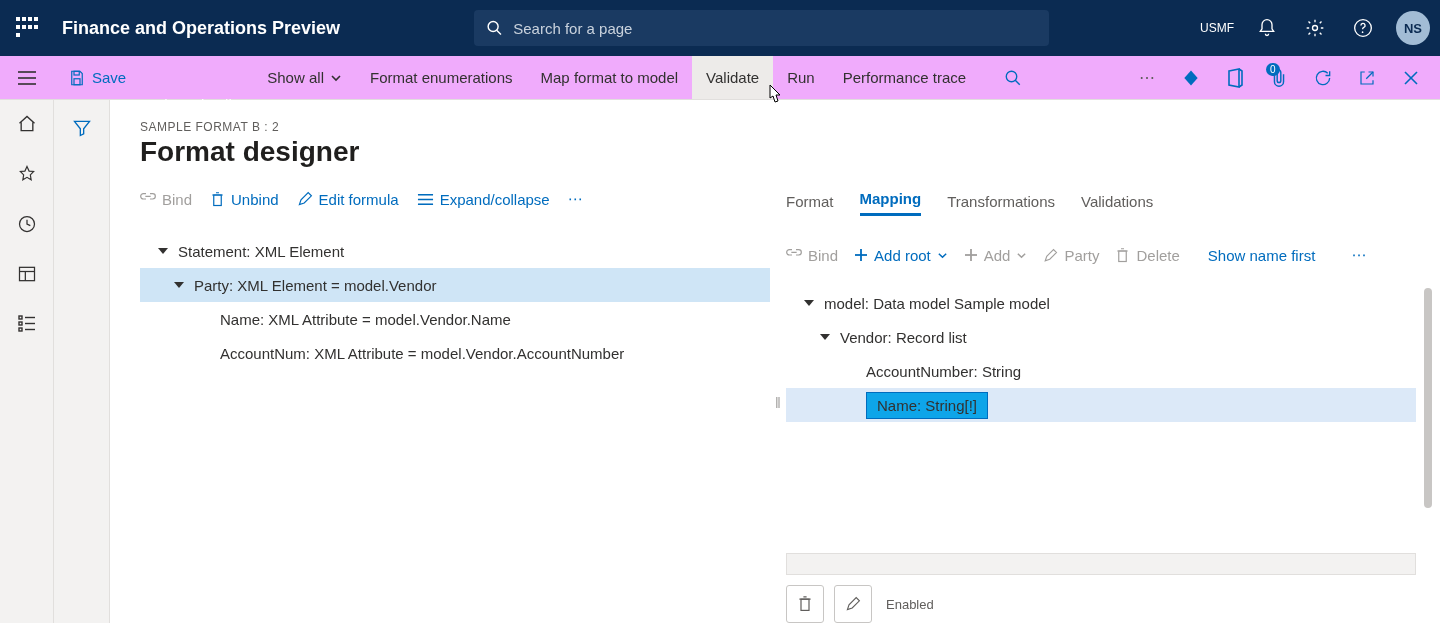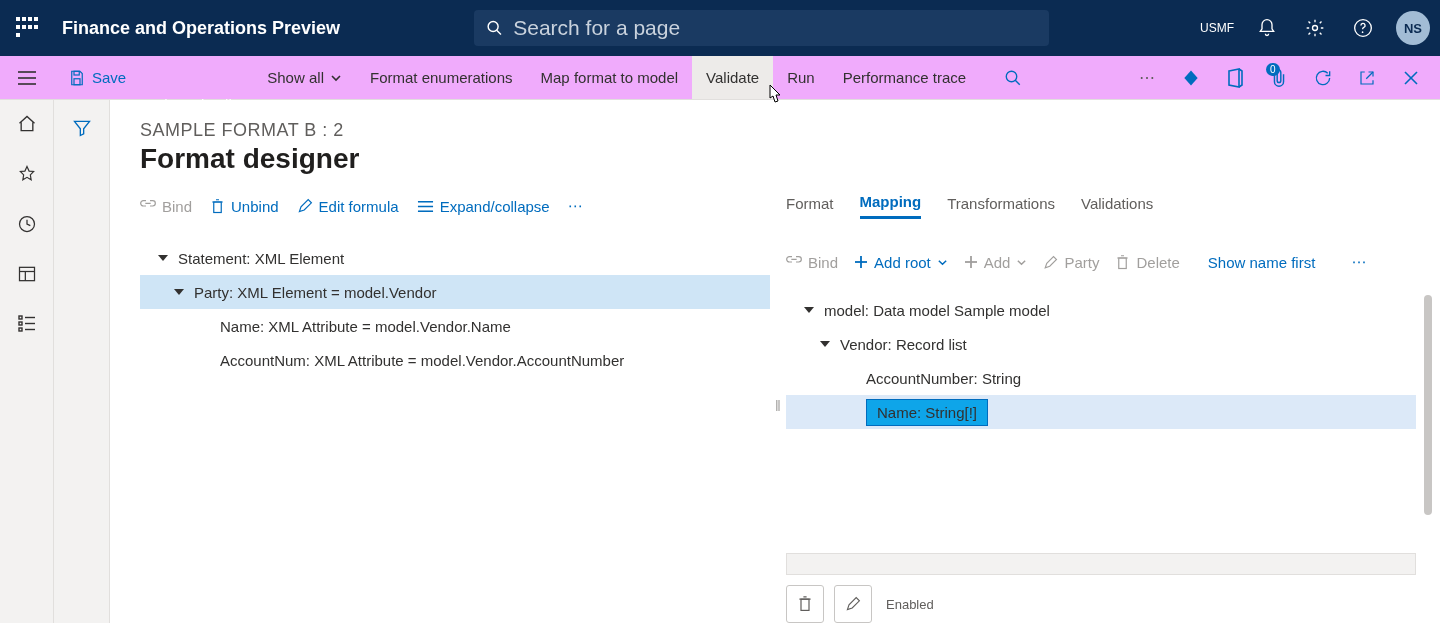--- a/index.html
+++ b/index.html
@@ -6,21 +6,21 @@
     body { width: 1440px; height: 623px; overflow: hidden; background: #f3f2f1; }
 
     
     .navbar { height: 56px; background: #0b2b52; display: flex; align-items: center; color: #fff; padding: 0 10px 0 16px; }
     .nav-left { display: flex; align-items: center; gap: 20px; }
     .waffle { width: 22px; height: 22px; display: flex; flex-wrap: wrap; gap: 2px; cursor: pointer;}
     .waffle span { width: 4px; height: 4px; background: #fff; }
     .app-title { font-size: 18px; font-weight: 600; margin-left: 4px;}
     .search-wrap { flex: 0 0 575px; margin-left: 134px;}
     .search-box { display: flex; align-items: center; background: #1a3a62; height: 36px; border-radius: 4px; padding: 0 12px; gap: 10px;}
-    .search-box input { background: transparent; border: none; outline: none; color: #0ea5e9; font-size: 21px; width: 100%; }
+    .search-box input { background: transparent; border: none; outline: none; color: #0ea5e9; font-size: 15px; width: 100%; }
     .search-box input::placeholder { color: #c9d2dd; }
     .nav-right { margin-left: auto; display: flex; align-items: center; gap: 18px; }
     .nav-right .icon-btn { color: #fff; cursor: pointer; display:flex; align-items:center; justify-content:center; width: 30px; height:30px;}
     .company { font-size: 12px; }
     .avatar { width: 34px; height: 34px; border-radius: 50%; background: #a2bcd5; color: #0b2b52; font-size: 13px; font-weight: 600; display: flex; align-items: center; justify-content: center; }
 
     
     .actionbar { height: 44px; background: #f0abfc; border-bottom: 1px solid #e1dfdd; display: flex; align-items: stretch; }
     .side-strip-toggle { width: 54px; display:flex; align-items:center; justify-content:center; border-right: none; cursor:pointer;}
     .ab-btn { display: flex; align-items: center; padding: 0 14px; font-size: 15px; color: #323130; cursor: pointer; gap: 6px; border:none; background:transparent;}
@@ -35,34 +35,34 @@
     .left-rail { position: absolute; top: 100px; left: 0; width: 54px; height: calc(100% - 100px); background: #f3f2f1; border-right: 1px solid #e1dfdd; display:flex; flex-direction:column; align-items:center; padding-top: 14px; gap:30px;}
     .rail-icon { color: #323130; cursor:pointer; }
 
     .body-area { position:absolute; top:100px; left:54px; right:0; bottom:0; display:flex; background: #fff;}
 
     
     .filter-col { width: 56px; background:#f3f2f1; border-right: 1px solid #e1dfdd; padding-top:18px; display:flex; justify-content:center;}
     .filter-col .f-icon { color:#006cbe; cursor:pointer;}
 
     .main-col { flex: 1; display:flex; flex-direction:column; padding: 20px 24px 0 30px; }
-    .crumb { font-size: 18px; color: #605e5c; letter-spacing: .5px; }
+    .crumb { font-size: 12px; color: #605e5c; letter-spacing: .5px; }
     .page-title { font-size: 28px; font-weight: 600; color: #201f1e; margin-top: 2px; }
 
     .designer-row { display:flex; margin-top: 14px; flex:1; min-height:0; position:relative;}
 
     .left-pane { flex:1; min-width:0; padding-right: 8px;}
     .right-pane { flex:1; min-width:0; padding-left: 8px; display:flex; flex-direction:column;}
 
     .toolbar-links { display:flex; align-items:center; gap: 18px; font-size:15px; height: 34px;}
     .toolbar-links .tl { display:flex; align-items:center; gap:6px; cursor:pointer; }
     .tl.blue { color:#006cbe; }
     .tl.disabled { color:#a19f9d; cursor:default;}
 
-    .tabs-row { display:flex; gap: 26px; font-size:15px; color:#605e5c; height:34px; align-items:center;}
+    .tabs-row { display:flex; gap: 26px; font-size:15px; color:#605e5c; height:34px; align-items:flex-end;}
     .tabs-row .tab { padding-bottom: 6px; cursor:pointer;}
     .tabs-row .tab.active { color:#006cbe; font-weight:600; border-bottom: 3px solid #006cbe;}
 
     .data-toolbar { display:flex; align-items:center; gap: 16px; font-size:15px; margin-top: 22px; height:34px;}
 
     .tree-area { margin-top: 18px; font-size:15px; color:#323130;}
     .tree-row { display:flex; align-items:center; height:34px; padding-left: 0; gap:10px; cursor:pointer; }
     .tree-row.selected-left { background:#cfe5f6; }
     .tree-row.selected-row-full { background:#dce9f8; }
     .caret { width:0; height:0; border-left:5px solid transparent; border-right:5px solid transparent; border-top:6px solid #323130; margin-left:4px;}

